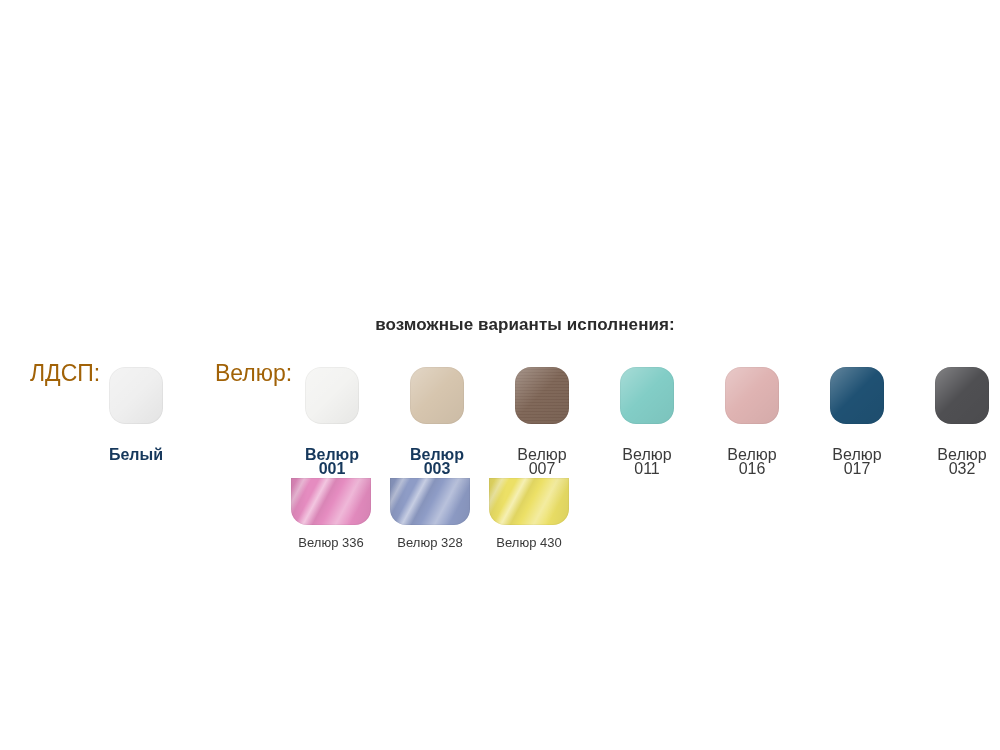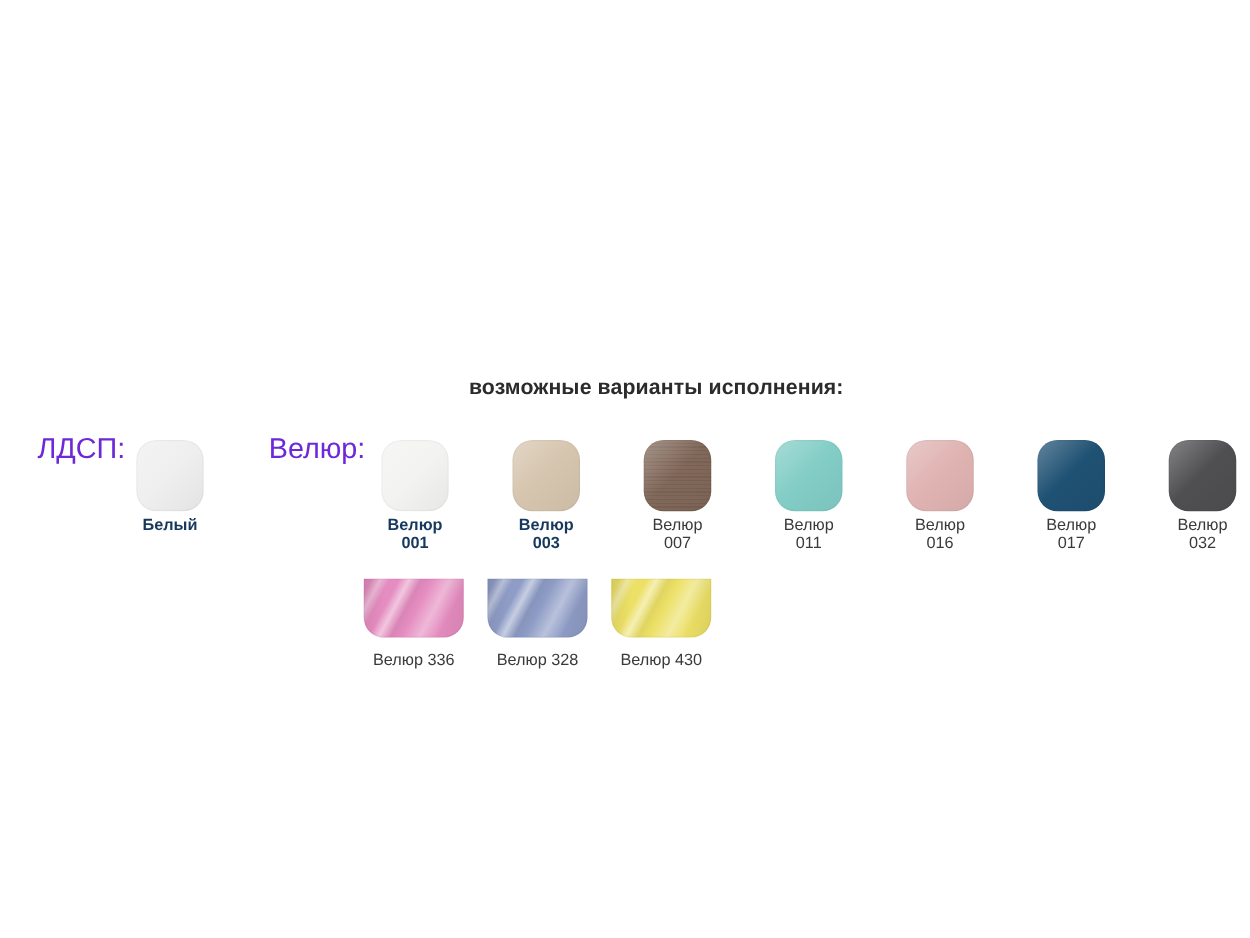--- a/index.html
+++ b/index.html
@@ -13,21 +13,21 @@
     background: #ffffff;
     font-family: "Liberation Sans", "DejaVu Sans", sans-serif;
     overflow: hidden;
     position: relative;
   }
 
   
   #options-panel {
     position: absolute;
     left: 0;
-    top: 0;
+    top: 15px;
     width: 1000px;
     height: 526px;
   }
 
   
   .panel-title {
     position: absolute;
     left: 0;
     top: 300px;
     width: 1000px;
@@ -39,43 +39,43 @@
     color: #2b2b2b;
     letter-spacing: 0.1px;
     white-space: nowrap;
   }
 
   
   .group-label {
     position: absolute;
     font-size: 23px;
     font-weight: 400;
-    color: #6d28d9;
+    color: #a16207;
     white-space: nowrap;
   }
   #group-label-ldsp { left: 30px;  top: 345px; }
   #group-label-velour { left: 215px; top: 345px; }
 
   
   .swatch-item {
     position: absolute;
     width: 104px;
     text-align: center;
   }
   .swatch-chip {
     width: 54px;
     height: 57px;
     margin: 0 auto;
     border-radius: 16px;
     position: relative;
     overflow: hidden;
   }
   .swatch-caption {
-    margin-top: 4px;
-    font-size: 13px;
+    margin-top: 24px;
+    font-size: 16px;
     line-height: 14px;
     color: #3a3a3a;
     white-space: pre-line;
   }
   .swatch-caption.accent {
     color: #16385c;
     font-weight: bold;
   }
 
   

